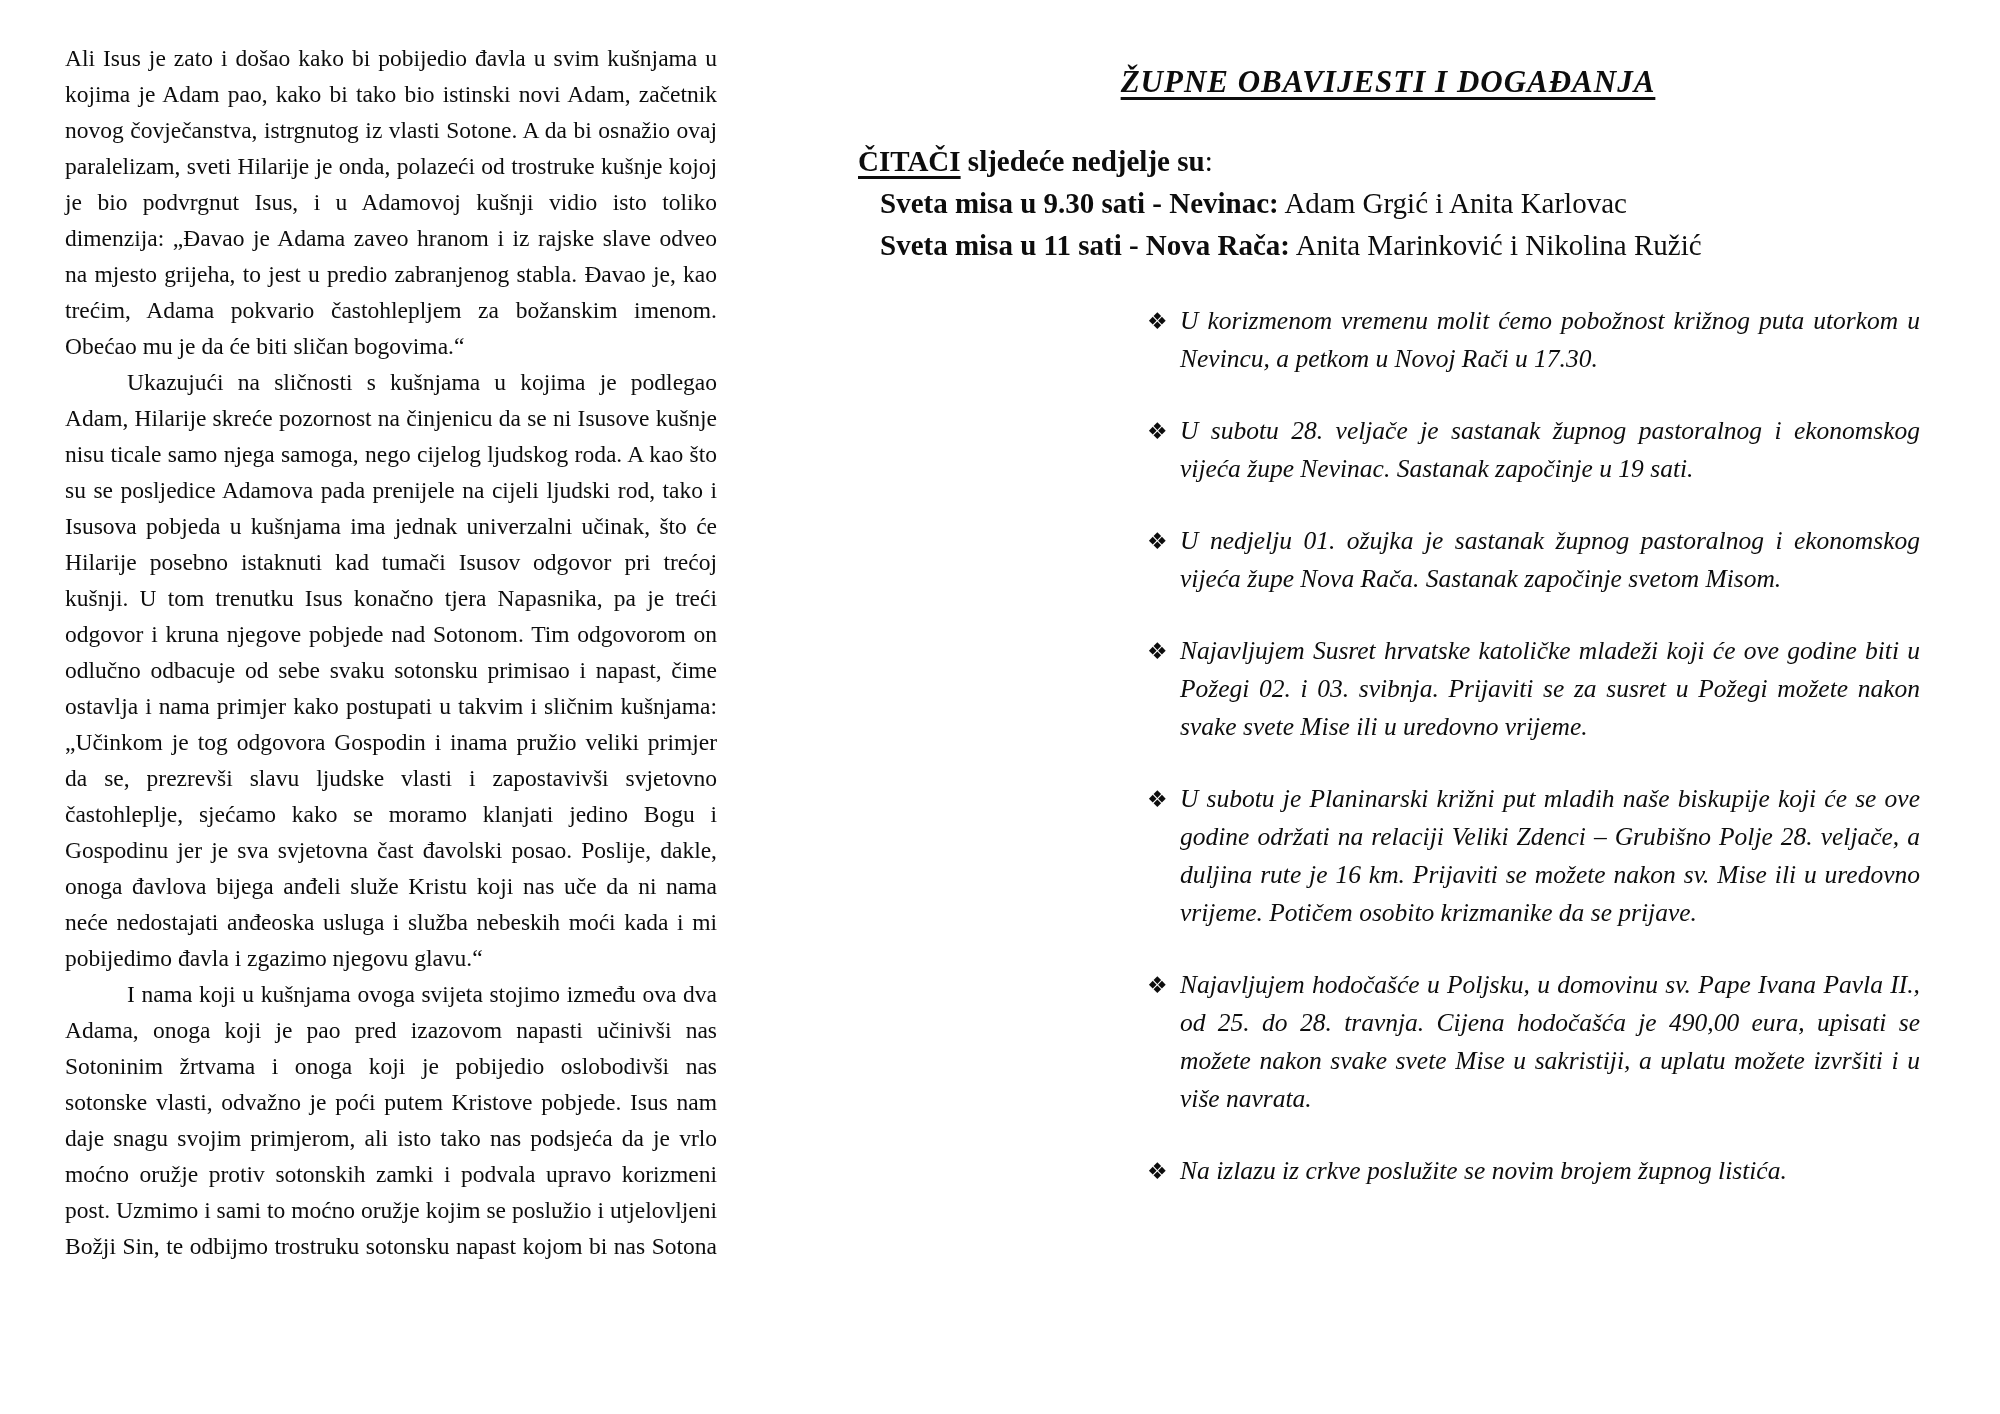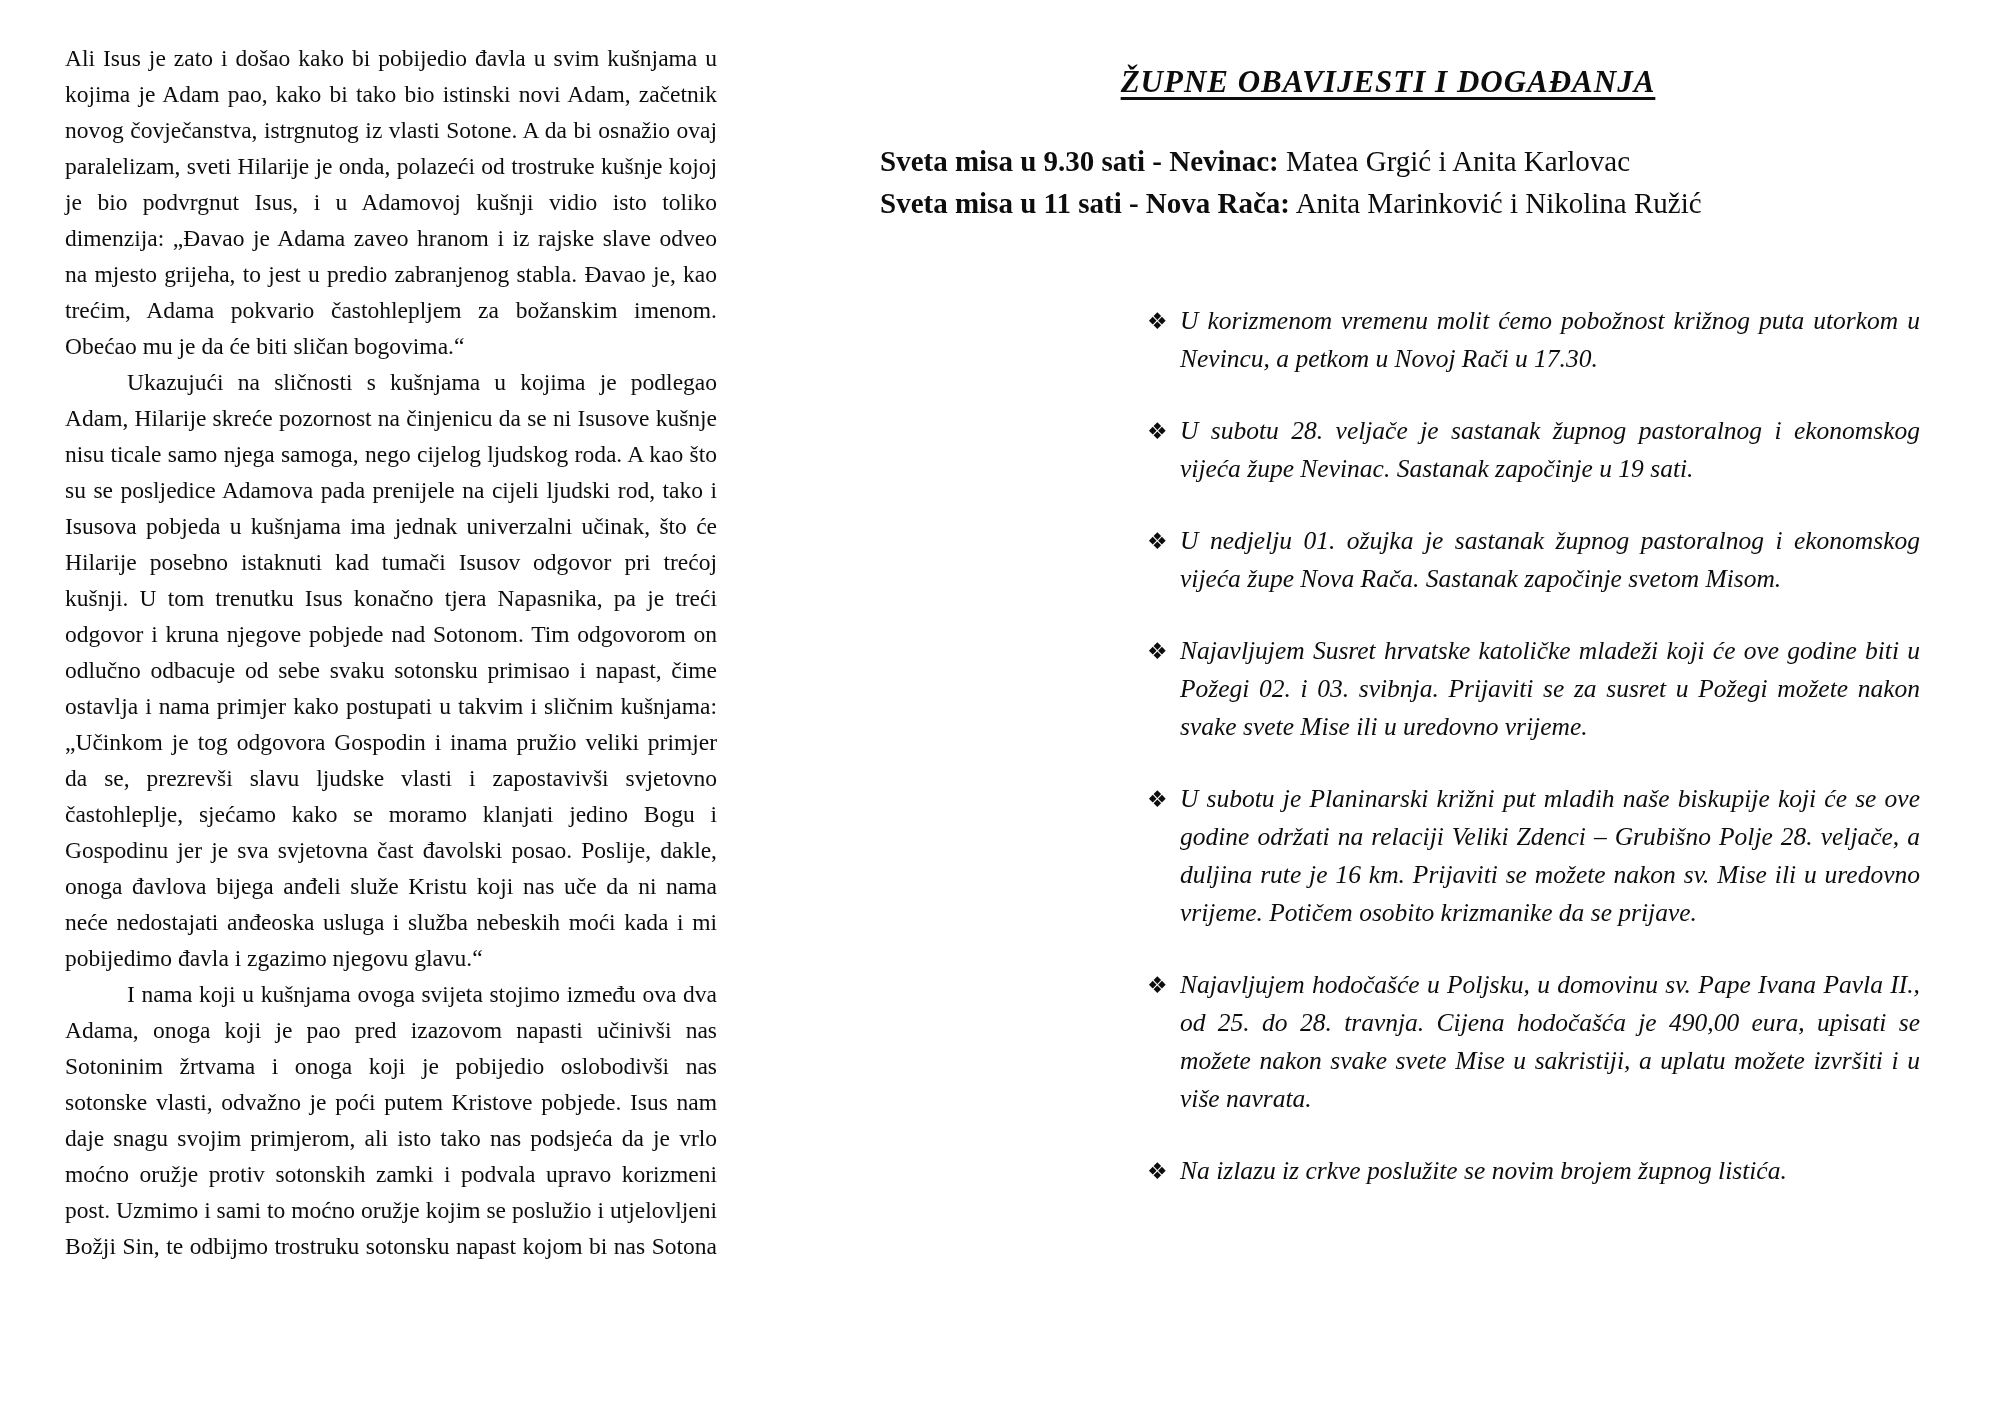--- a/index.html
+++ b/index.html
@@ -126,22 +126,25 @@
     <p>Ali Isus je zato i došao kako bi pobijedio đavla u svim kušnjama u kojima je Adam pao, kako bi tako bio istinski novi Adam, začetnik novog čovječanstva, istrgnutog iz vlasti Sotone. A da bi osnažio ovaj paralelizam, sveti Hilarije je onda, polazeći od trostruke kušnje kojoj je bio podvrgnut Isus, i u Adamovoj kušnji vidio isto toliko dimenzija: „Đavao je Adama zaveo hranom i iz rajske slave odveo na mjesto grijeha, to jest u predio zabranjenog stabla. Đavao je, kao trećim, Adama pokvario častohlepljem za božanskim imenom. Obećao mu je da će biti sličan bogovima.“</p>
     <p class="indented">Ukazujući na sličnosti s kušnjama u kojima je podlegao Adam, Hilarije skreće pozornost na činjenicu da se ni Isusove kušnje nisu ticale samo njega samoga, nego cijelog ljudskog roda. A kao što su se posljedice Adamova pada prenijele na cijeli ljudski rod, tako i Isusova pobjeda u kušnjama ima jednak univerzalni učinak, što će Hilarije posebno istaknuti kad tumači Isusov odgovor pri trećoj kušnji. U tom trenutku Isus konačno tjera Napasnika, pa je treći odgovor i kruna njegove pobjede nad Sotonom. Tim odgovorom on odlučno odbacuje od sebe svaku sotonsku primisao i napast, čime ostavlja i nama primjer kako postupati u takvim i sličnim kušnjama: „Učinkom je tog odgovora Gospodin i inama pružio veliki primjer da se, prezrevši slavu ljudske vlasti i zapostavivši svjetovno častohleplje, sjećamo kako se moramo klanjati jedino Bogu i Gospodinu jer je sva svjetovna čast đavolski posao. Poslije, dakle, onoga đavlova bijega anđeli služe Kristu koji nas uče da ni nama neće nedostajati anđeoska usluga i služba nebeskih moći kada i mi pobijedimo đavla i zgazimo njegovu glavu.“</p>
     <p class="indented">I nama koji u kušnjama ovoga svijeta stojimo između ova dva Adama, onoga koji je pao pred izazovom napasti učinivši nas Sotoninim žrtvama i onoga koji je pobijedio oslobodivši nas sotonske vlasti, odvažno je poći putem Kristove pobjede. Isus nam daje snagu svojim primjerom, ali isto tako nas podsjeća da je vrlo moćno oružje protiv sotonskih zamki i podvala upravo korizmeni post. Uzmimo i sami to moćno oružje kojim se poslužio i utjelovljeni Božji Sin, te odbijmo trostruku sotonsku napast kojom bi nas Sotona htio degradirati na sinove ovoga svijet. Stoga u ovom svetom korizmenom vremenu postimo, molimo se, živimo od riječi Božje, klanjajmo se Bogu i njemu jedinom služimo, pa će, bez imalo sumnje, pobjeda biti i naša po uzoru na onu koji je već radi nas izvojevao naš Gospodin.</p>
   </div>
 
   <div class="right-column">
 
     <div class="announce-heading">ŽUPNE OBAVIJESTI I DOGAĐANJA</div>
 
     <div class="readers-block">
+      <div class="readers-title-line">
+        <span class="readers-title-underlined">ČITAČI</span><span> sljedeće nedjelje su</span><span class="readers-colon">:</span>
+      </div>
       <div class="reader-line">
-        <span class="mass-label">Sveta misa u 9.30 sati - Nevinac:</span><span> Matea Grgić i Anita Karlovac</span>
+        <span class="mass-label">Sveta misa u 9.30 sati - Nevinac:</span><span> Adam Grgić i Anita Karlovac</span>
       </div>
       <div class="reader-line">
         <span class="mass-label">Sveta misa u 11 sati - Nova Rača:</span><span> Anita Marinković i Nikolina Ružić</span>
       </div>
     </div>
 
     <ul class="bullet-list">
       <li>
         <span class="bullet-glyph">❖</span>
         <span>U korizmenom vremenu molit ćemo pobožnost križnog puta utorkom u Nevincu, a petkom u Novoj Rači u 17.30.</span>

